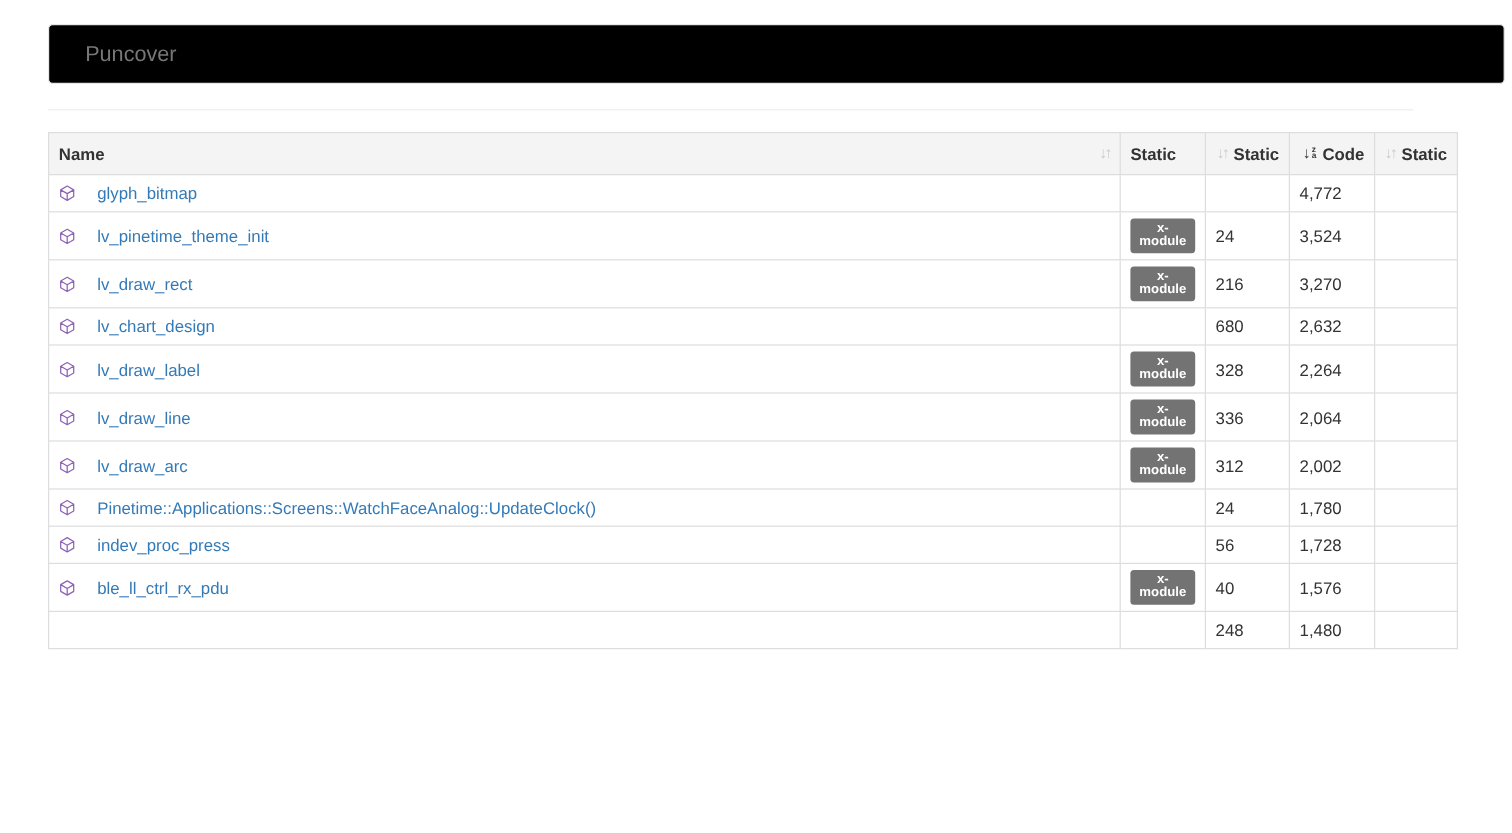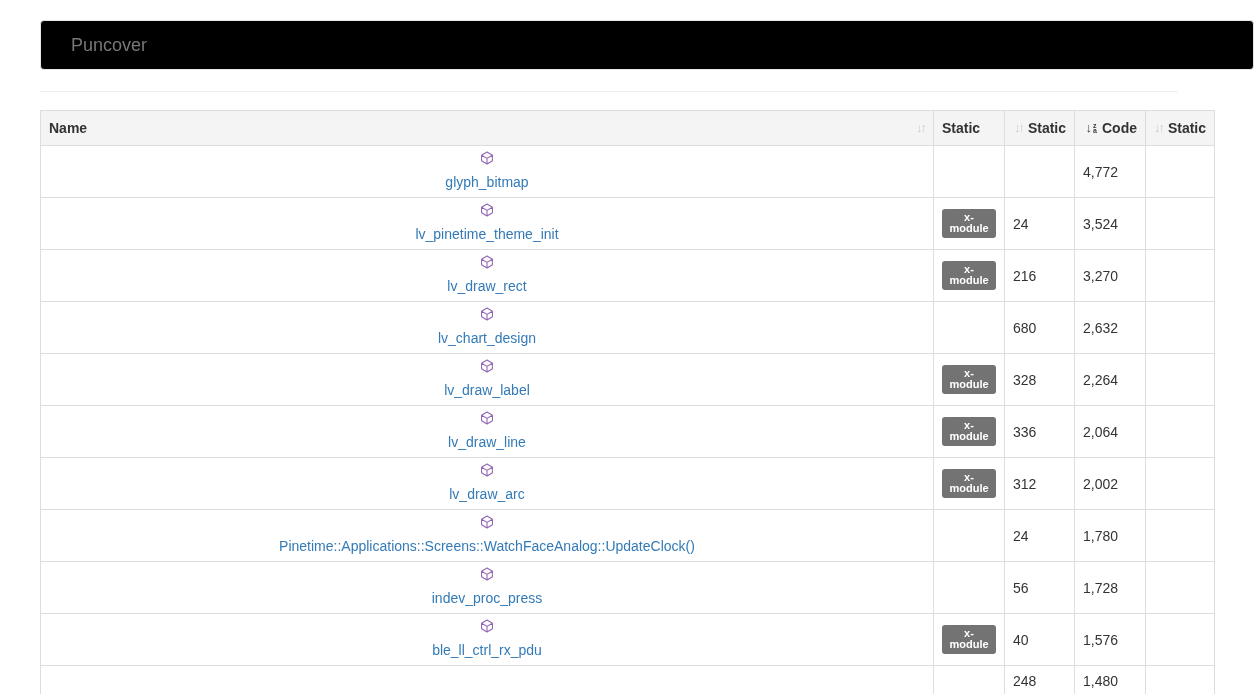--- a/index.html
+++ b/index.html
@@ -58,21 +58,21 @@
     padding: 7px 8px;
     text-align: left;
     cursor: pointer;
   }
   th.th-name { }
   .th-name-inner { display: flex; justify-content: space-between; align-items: center; gap: 36px; }
   th.th-num .hdr-right { display: flex; justify-content: flex-end; align-items: center; gap: 5px; }
   tbody td { padding: 5px 8px; height: 31px; }
 
   td.name-cell { }
-  .name-inner { display: flex; align-items: center; gap: 7px; flex-direction: column; }
+  .name-inner { display: flex; align-items: center; gap: 18px; }
   .cube { color: #8f63b4; display: inline-flex; flex: none; }
   a.symbol-link { color: #337ab7; text-decoration: none; }
 
   td.remarks-cell { text-align: center; }
   .badge-xmodule {
     display: inline-block;
     background: #737373; color: #fff;
     font-size: 11px; font-weight: bold;
     line-height: 11px;
     padding: 3px 7px 4px 7px;

